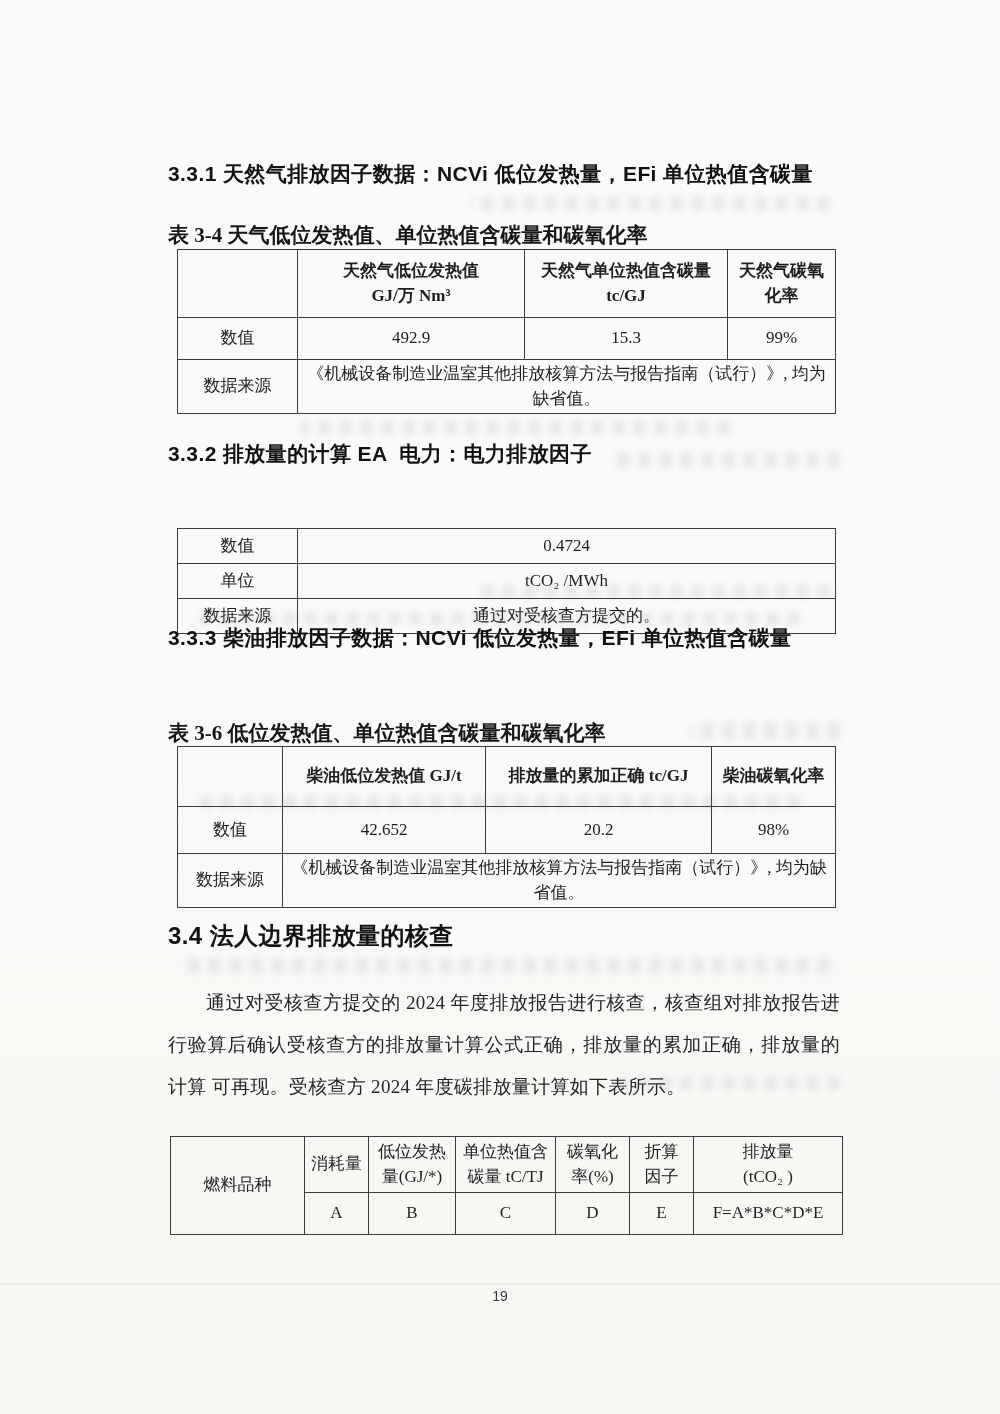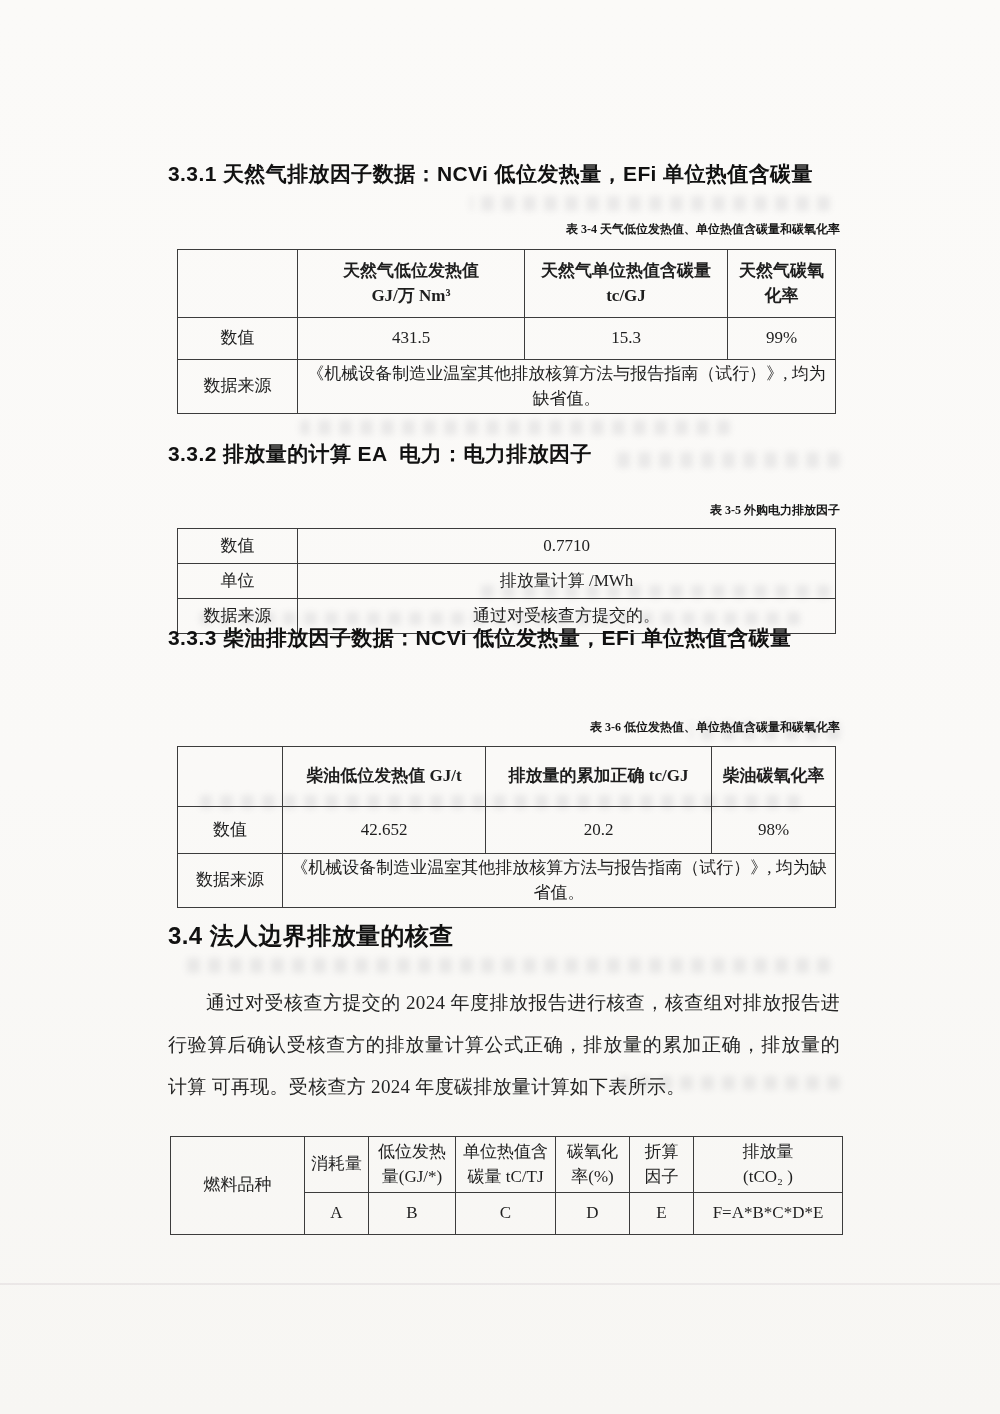--- a/index.html
+++ b/index.html
@@ -13,22 +13,22 @@
   }
   .abs { position:absolute; }
   .heading {
     font-family:"Liberation Sans", sans-serif;
     font-weight:700; color:#111; margin:0;
     white-space:pre-wrap; letter-spacing:0.4px; z-index:2;
   }
   .h-sub { font-size:21px; }
   .h-main { font-size:24px; }
   .caption {
-    width:672px; text-align:right;
-    font-weight:700; font-size:12px; color:#161616;
+    width:672px; text-align:left;
+    font-weight:700; font-size:21px; color:#161616;
     font-family:"Liberation Serif", serif; z-index:2;
   }
   table.tbl {
     border-collapse:collapse; table-layout:fixed;
     position:absolute; z-index:1;
     font-family:"Liberation Serif", serif;
   }
   table.tbl td {
     border:1.4px solid #3c3c3c;
     text-align:center; vertical-align:middle;
@@ -96,48 +96,47 @@
         <span class="hdr-line">天然气单位热值含碳量</span>
         <span class="hdr-line">tc/GJ</span>
       </td>
       <td class="bold">
         <span class="hdr-line">天然气碳氧</span>
         <span class="hdr-line">化率</span>
       </td>
     </tr>
     <tr style="height:42px">
       <td>数值</td>
-      <td>431.5</td>
+      <td>492.9</td>
       <td>15.3</td>
       <td>99%</td>
     </tr>
     <tr style="height:52px">
       <td>数据来源</td>
       <td colspan="3">《机械设备制造业温室其他排放核算方法与报告指南（试行）》, 均为缺省值。</td>
     </tr>
   </tbody>
     </table>
 
   <h3 class="abs heading h-sub" style="left:168px;top:440px;">3.3.2 排放量的计算 EA  电力：电力排放因子</h3>
 
-  <div class="abs caption" style="left:168px;top:502px;">表 3-5 外购电力排放因子</div>
 
   <table class="tbl" style="left:177px;top:528px;width:658px;">
     <colgroup>
         <col style="width:120px">
         <col style="width:538px">
       </colgroup>
     <tbody>
         <tr style="height:35px">
       <td>数值</td>
-      <td>0.7710</td>
+      <td>0.4724</td>
     </tr>
     <tr style="height:35px">
       <td>单位</td>
-      <td>排放量计算 /MWh</td>
+      <td>tCO₂ /MWh</td>
     </tr>
     <tr style="height:35px">
       <td>数据来源</td>
       <td>通过对受核查方提交的。</td>
     </tr>
   </tbody>
     </table>
 
   <h3 class="abs heading h-sub" style="left:168px;top:624px;">3.3.3 柴油排放因子数据：NCVi 低位发热量，EFi 单位热值含碳量</h3>
 
@@ -218,14 +217,15 @@
       <td>B</td>
       <td>C</td>
       <td>D</td>
       <td>E</td>
       <td>F=A*B*C*D*E</td>
     </tr>
   </tbody>
     </table>
 
   <div class="abs footer-rule"></div>
+  <div class="abs page-number" style="left:0;top:1288px;">19</div>
 
 </div>
 
 </body></html>

